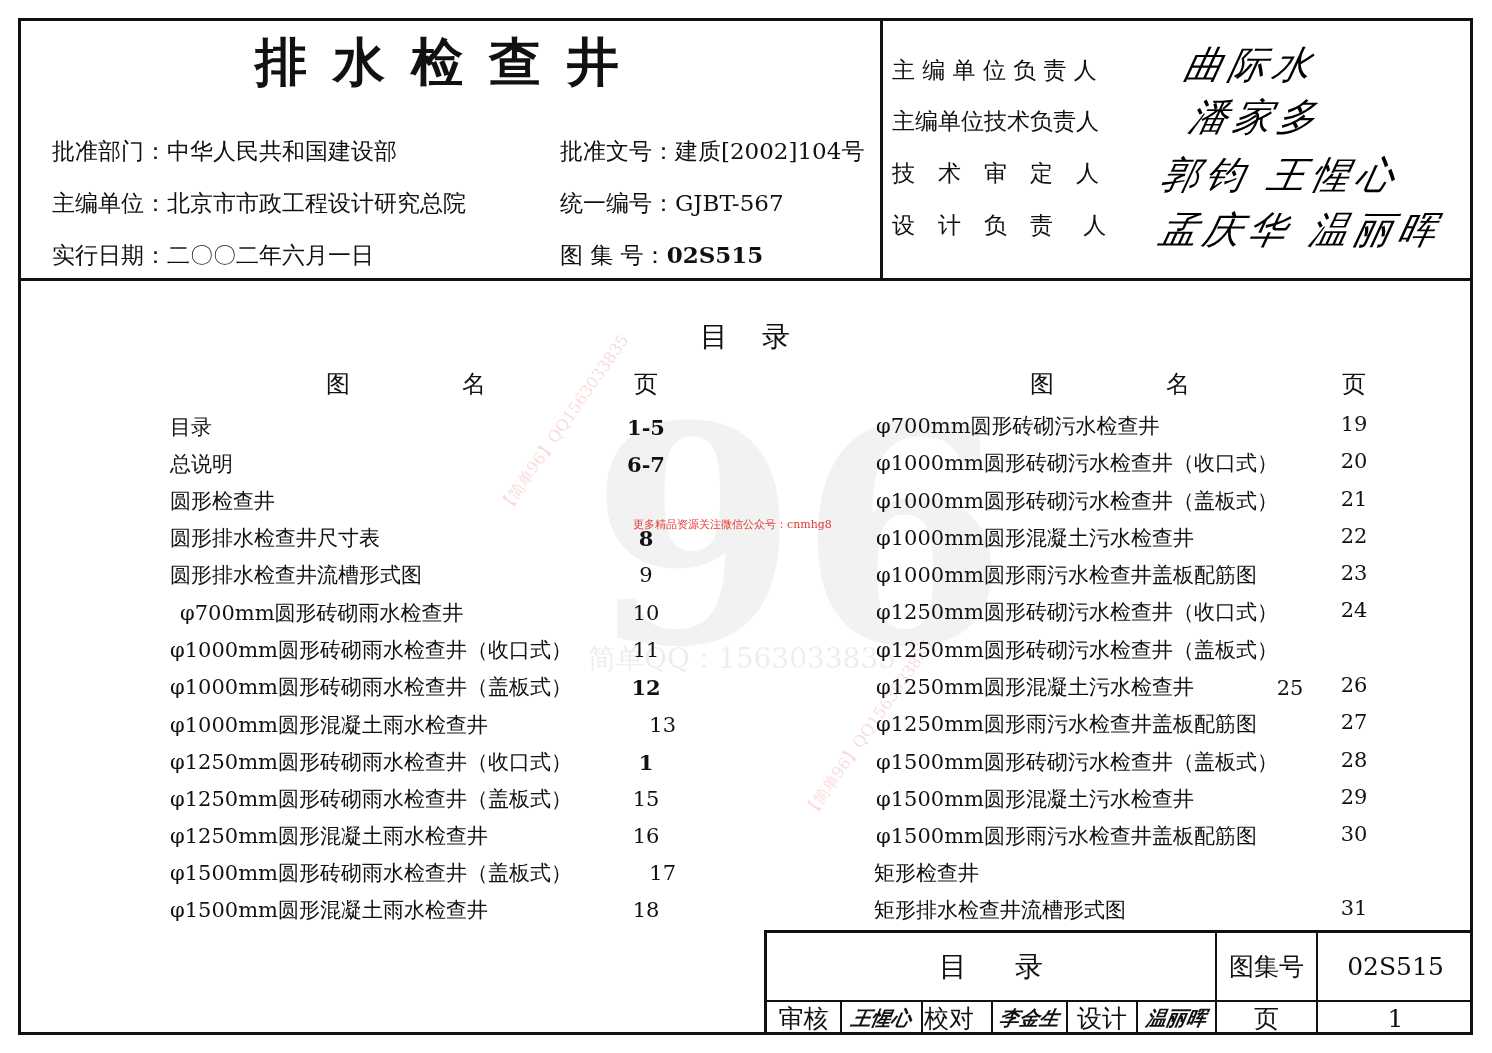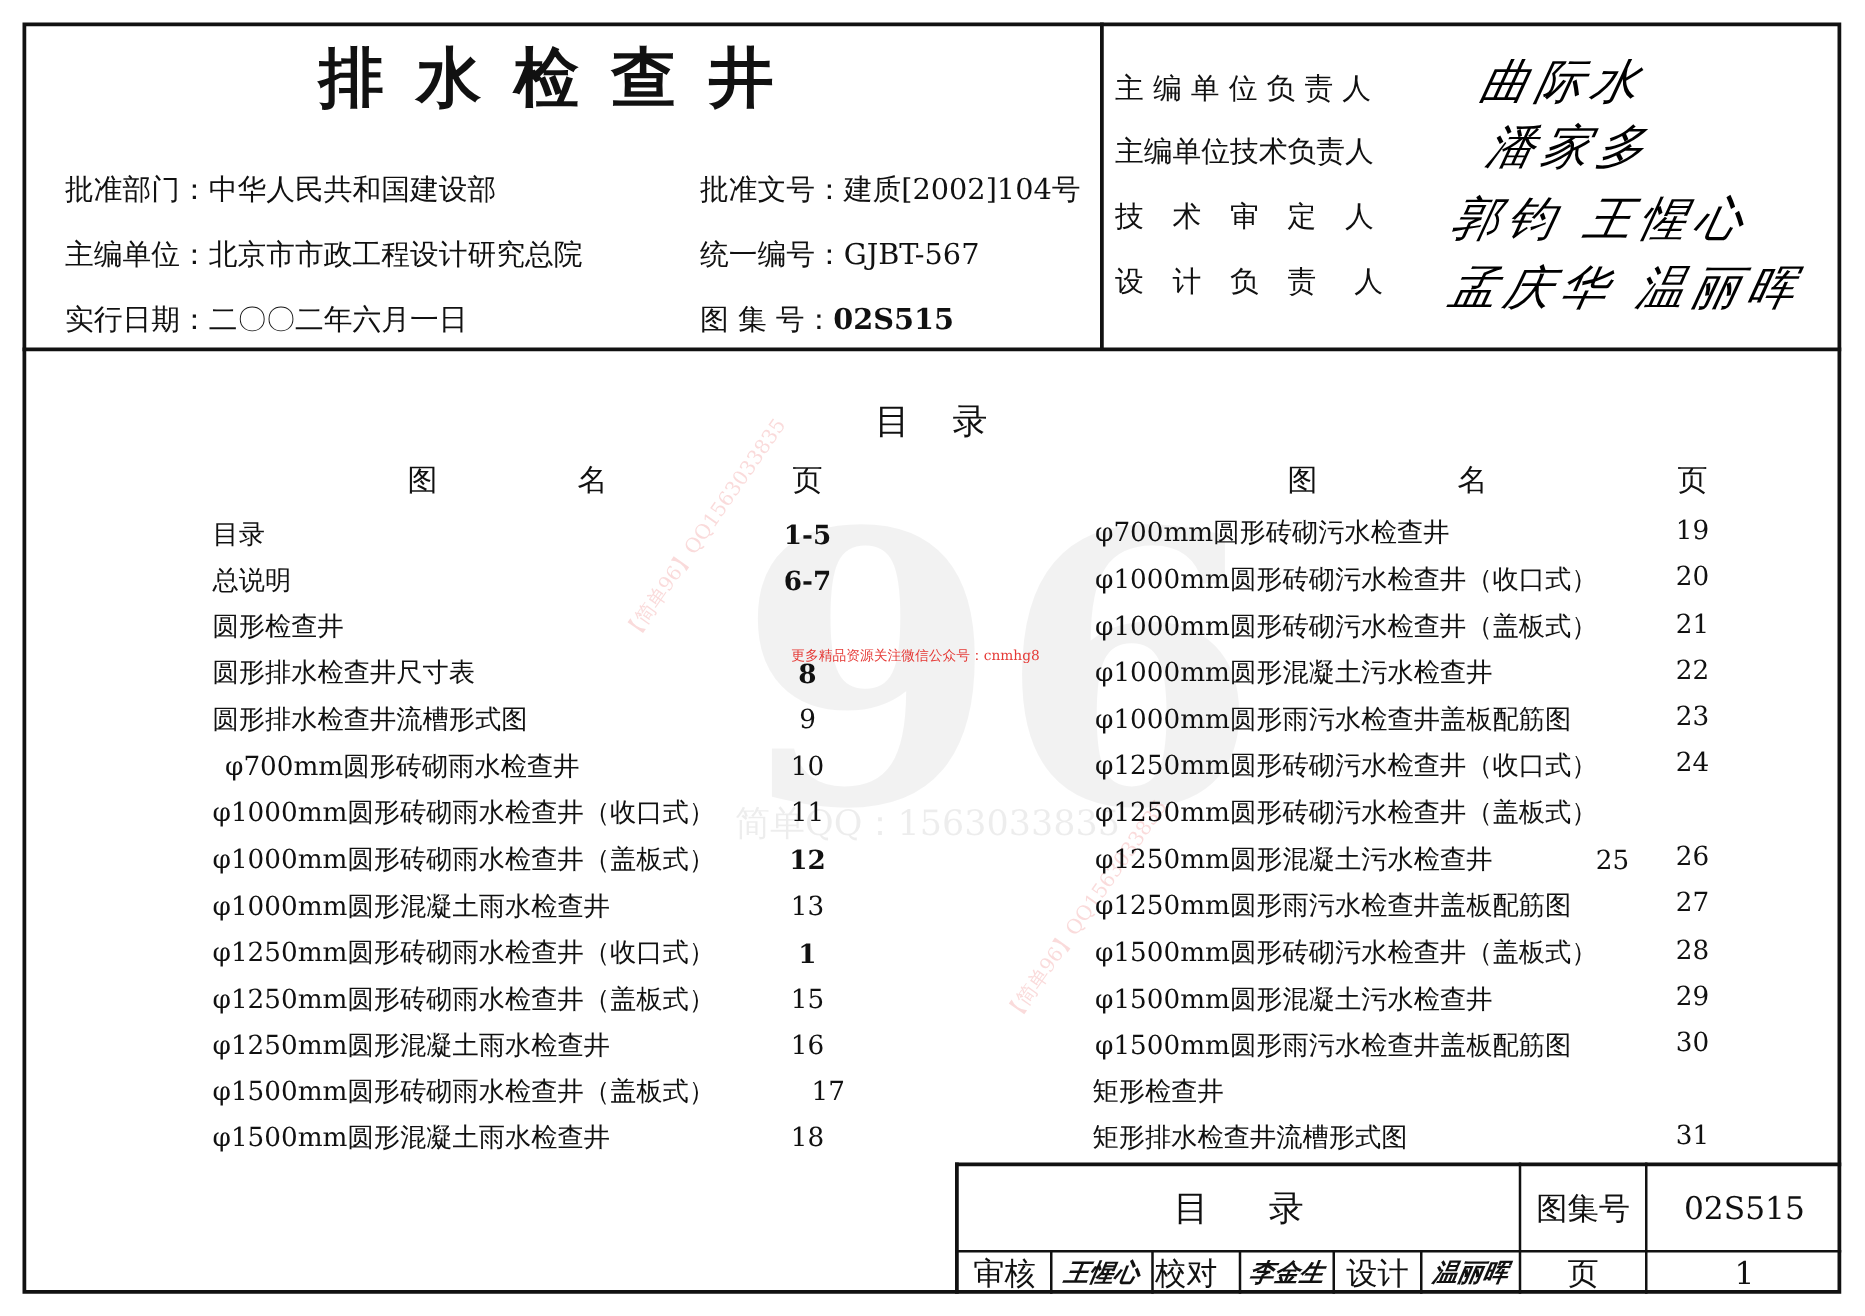--- a/index.html
+++ b/index.html
@@ -112,21 +112,21 @@
   <div class="toc-page bold" style="left:616px;top:526px;">8</div>
   <div class="toc-item" style="left:170px;top:561px;">圆形排水检查井流槽形式图</div>
   <div class="toc-page" style="left:616px;top:563px;">9</div>
   <div class="toc-item" style="left:180px;top:599px;">φ700mm圆形砖砌雨水检查井</div>
   <div class="toc-page" style="left:616px;top:601px;">10</div>
   <div class="toc-item" style="left:170px;top:636px;">φ1000mm圆形砖砌雨水检查井（收口式）</div>
   <div class="toc-page" style="left:616px;top:638px;">11</div>
   <div class="toc-item" style="left:170px;top:673px;">φ1000mm圆形砖砌雨水检查井（盖板式）</div>
   <div class="toc-page bold" style="left:616px;top:675px;">12</div>
   <div class="toc-item" style="left:170px;top:711px;">φ1000mm圆形混凝土雨水检查井</div>
-  <div class="toc-page" style="left:616px;top:713px;">13</div>
+  <div class="toc-page" style="left:616px;top:713px;text-align:right;">13</div>
   <div class="toc-item" style="left:170px;top:748px;">φ1250mm圆形砖砌雨水检查井（收口式）</div>
   <div class="toc-page bold" style="left:616px;top:750px;">1</div>
   <div class="toc-item" style="left:170px;top:785px;">φ1250mm圆形砖砌雨水检查井（盖板式）</div>
   <div class="toc-page" style="left:616px;top:787px;">15</div>
   <div class="toc-item" style="left:170px;top:822px;">φ1250mm圆形混凝土雨水检查井</div>
   <div class="toc-page" style="left:616px;top:824px;">16</div>
   <div class="toc-item" style="left:170px;top:859px;">φ1500mm圆形砖砌雨水检查井（盖板式）</div>
   <div class="toc-page" style="left:616px;top:861px;text-align:right;">17</div>
   <div class="toc-item" style="left:170px;top:896px;">φ1500mm圆形混凝土雨水检查井</div>
   <div class="toc-page" style="left:616px;top:898px;">18</div>

